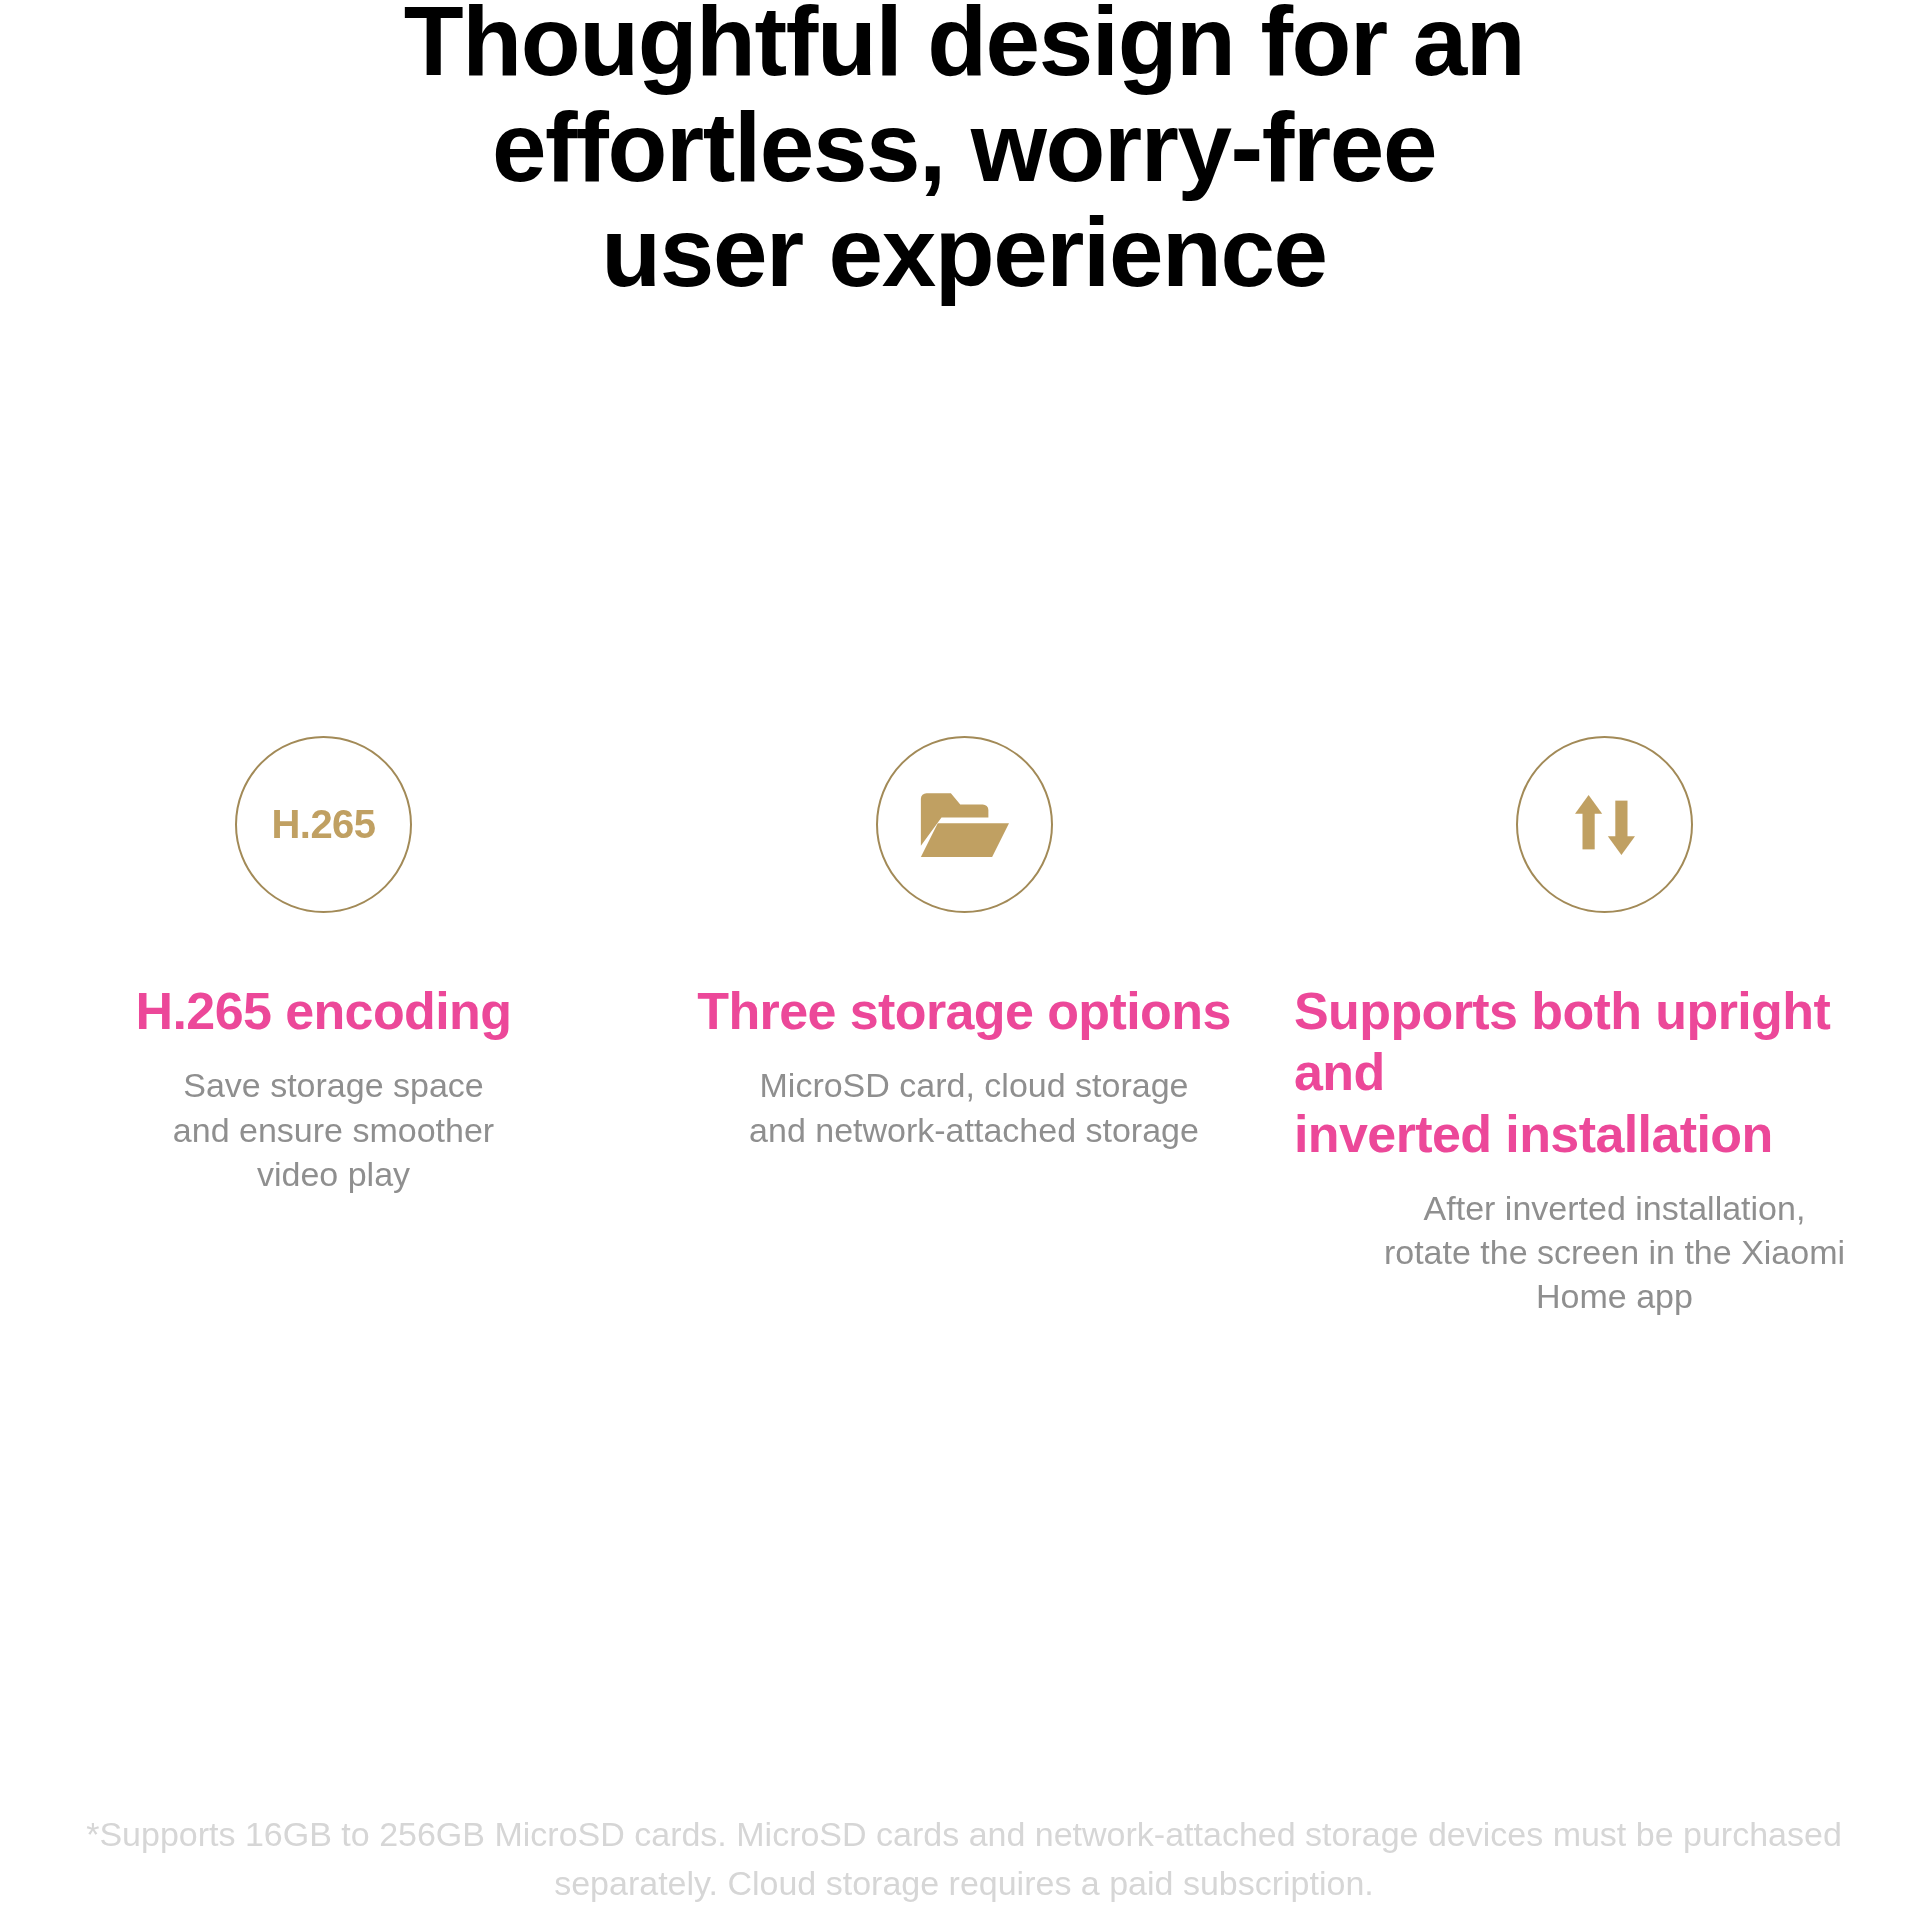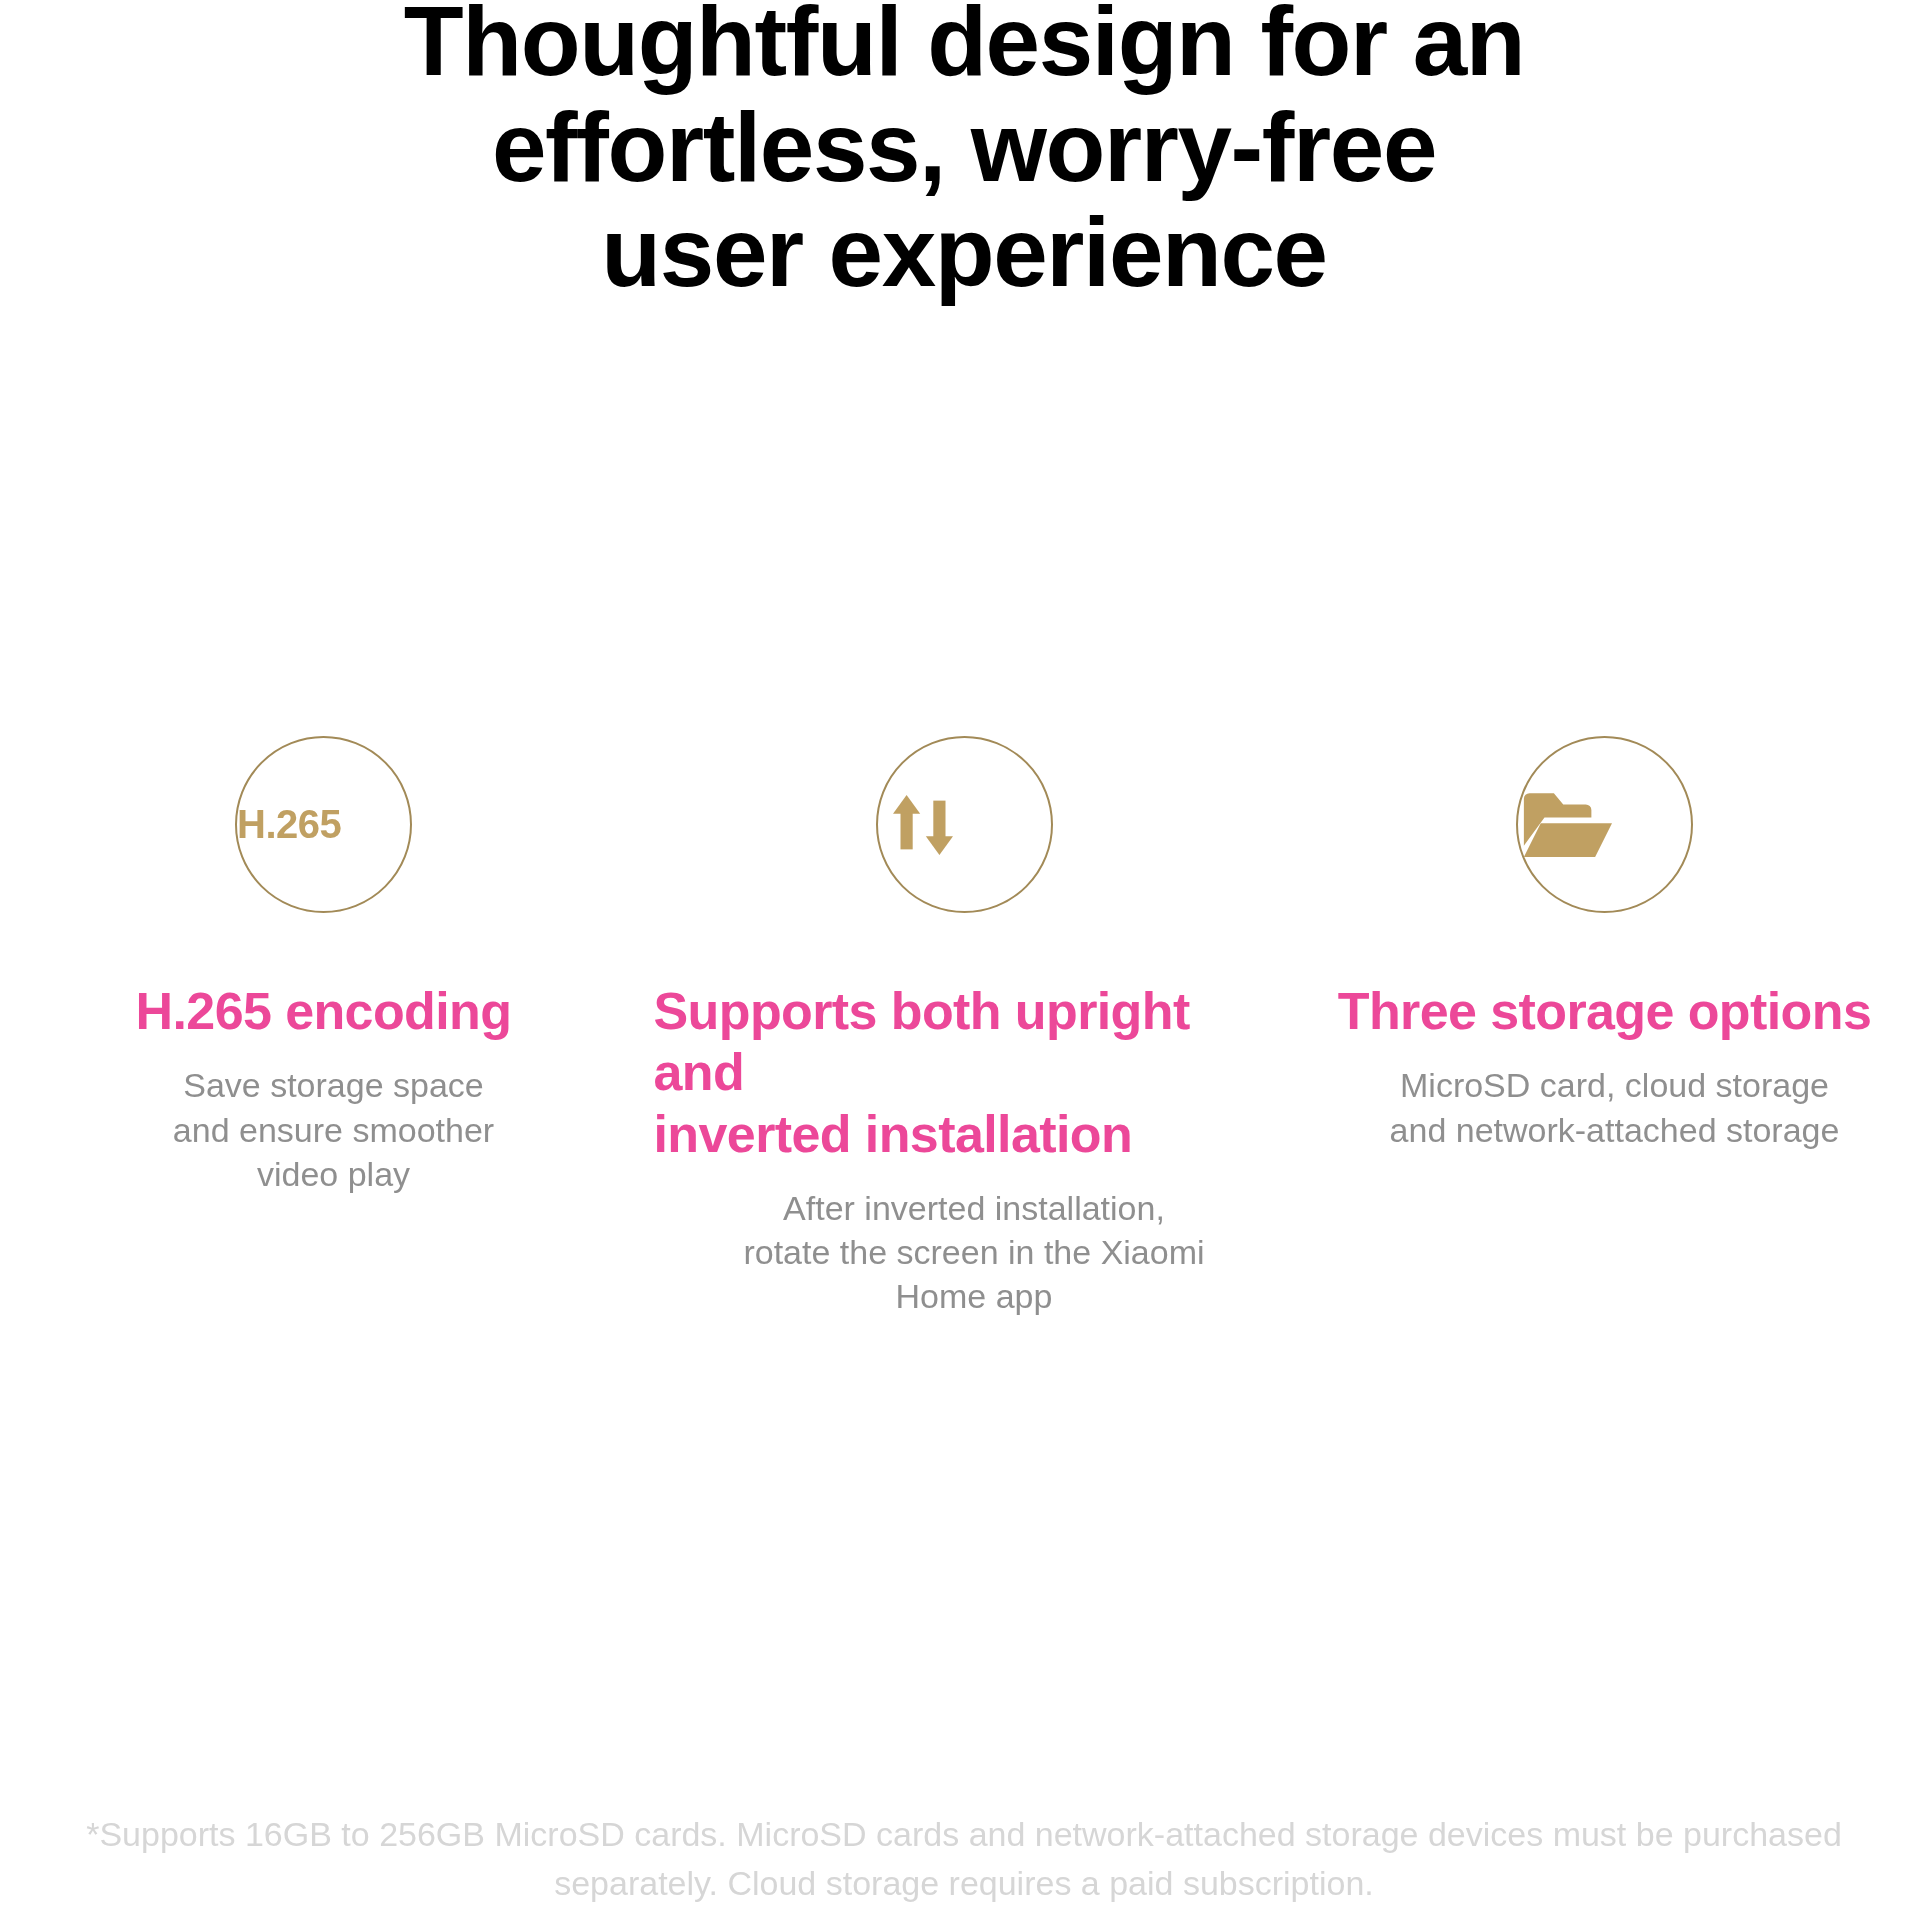--- a/index.html
+++ b/index.html
@@ -58,21 +58,21 @@
     align-items: center;
   }
 
   .feature-icon-wrap {
     width: 177px;
     height: 177px;
     border-radius: 50%;
     border: 2.8px solid #a28a57;
     display: flex;
     align-items: center;
-    justify-content: flex-start;
+    justify-content: center;
     margin-bottom: 68px;
   }
 
   .feature-icon-wrap svg { display: block; }
 
   .icon-text {
     font-family: "Liberation Sans", sans-serif;
     font-weight: 700;
     font-size: 40px;
     letter-spacing: -0.5px;
@@ -136,52 +136,52 @@
         <span class="icon-text">H.265</span>
       </div>
       <div class="feature-title">H.265 encoding</div>
       <div class="feature-desc">Save storage space
 and ensure smoother
 video play</div>
     </div>
 
     <div class="feature">
       <div class="feature-icon-wrap">
+        <svg width="98" height="90" viewBox="0 0 104 96" aria-hidden="true">
+          <g fill="#c0a062">
+
+            <path d="M6 20 a6 6 0 0 1 6 -6 h26 l10 12 h24 a6 6 0 0 1 6 6 v8 H28 L6 70 Z"></path>
+
+            <path d="M24 46 h76 L82 82 H6 Z"></path>
+          </g>
+        </svg>
+      </div>
+      <div class="feature-title">Three storage options</div>
+      <div class="feature-desc">MicroSD card, cloud storage
+and network-attached storage</div>
+    </div>
+
+    <div class="feature">
+      <div class="feature-icon-wrap">
         <svg width="90" height="90" viewBox="0 0 96 96" aria-hidden="true">
 
           <g fill="#c0a062">
             <rect x="24" y="28" width="13" height="46"></rect>
             <polygon points="30.5,16 45,36 16,36"></polygon>
 
             <rect x="59" y="22" width="13" height="46"></rect>
             <polygon points="65.5,80 80,60 51,60"></polygon>
           </g>
         </svg>
       </div>
       <div class="feature-title">Supports both upright and
 inverted installation</div>
       <div class="feature-desc">After inverted installation,
 rotate the screen in the Xiaomi
 Home app</div>
     </div>
 
-    <div class="feature">
-      <div class="feature-icon-wrap">
-        <svg width="98" height="90" viewBox="0 0 104 96" aria-hidden="true">
-          <g fill="#c0a062">
-
-            <path d="M6 20 a6 6 0 0 1 6 -6 h26 l10 12 h24 a6 6 0 0 1 6 6 v8 H28 L6 70 Z"></path>
-
-            <path d="M24 46 h76 L82 82 H6 Z"></path>
-          </g>
-        </svg>
-      </div>
-      <div class="feature-title">Three storage options</div>
-      <div class="feature-desc">MicroSD card, cloud storage
-and network-attached storage</div>
-    </div>
-
   </div>
 
   <div class="footnote">*Supports 16GB to 256GB MicroSD cards. MicroSD cards and network-attached storage devices must be purchased separately. Cloud storage requires a paid subscription.</div>
 
 </div>
 
 
 </body></html>

